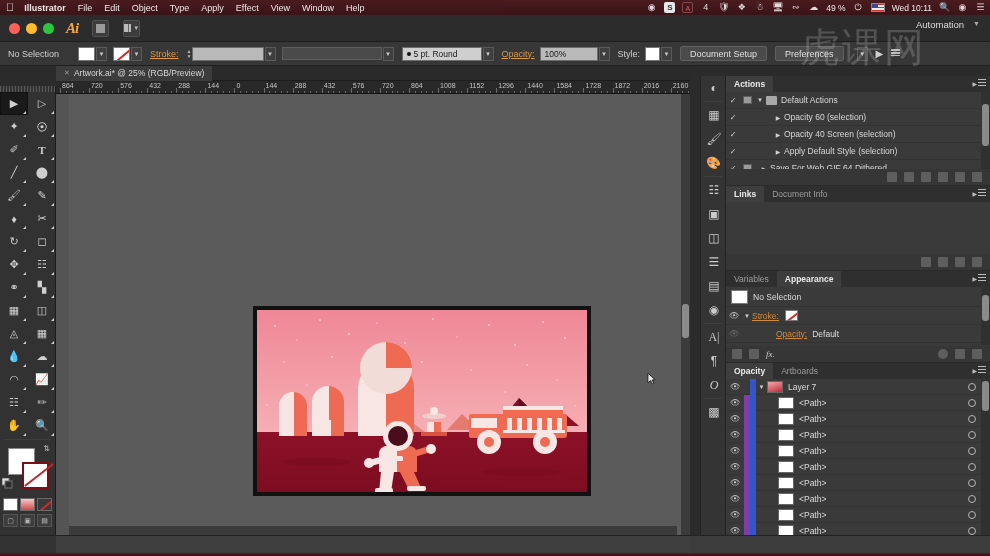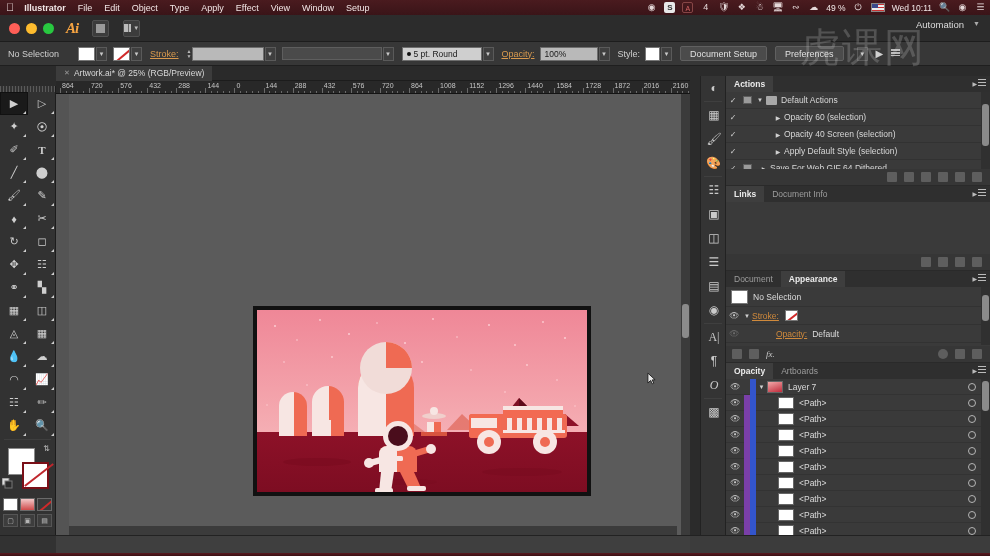--- a/index.html
+++ b/index.html
@@ -220,21 +220,21 @@
   <span class="apple"></span>
   <span class="mi app">Illustrator</span>
   <span class="mi">File</span>
   <span class="mi">Edit</span>
   <span class="mi">Object</span>
   <span class="mi">Type</span>
   <span class="mi">Apply</span>
   <span class="mi">Effect</span>
   <span class="mi">View</span>
   <span class="mi">Window</span>
-  <span class="mi">Setup</span>
+  <span class="mi">Help</span>
 
   <div id="menu-right">
     <span class="sicon">◉</span>
     <span class="sbadge">S</span>
     <span class="sicon" style="color:#e06a6a;border:1px solid #8d4a4a;border-radius:2px;font-size:7px;">A</span>
     <span class="sicon">4</span>
     <span class="sicon">🛡</span>
     <span class="sicon">❖</span>
     <span class="sicon">☃</span>
     <span class="sicon">🖥</span>
@@ -743,21 +743,21 @@
     <div class="pfooter" style="position:absolute;bottom:0;width:264px;">
       <span class="fbtn"></span>
       <span class="fbtn"></span>
       <span class="fbtn"></span>
       <span class="fbtn"></span>
     </div>
   </div>
 
   <div class="panel" style="height:92px;position:relative;">
     <div class="ptabs">
-      <div class="ptab">Document</div>
+      <div class="ptab">Variables</div>
       <div class="ptab active">Appearance</div>
       <div class="pmenu">
           <span class="ar">▶</span>
           <span class="bars"></span>
         </div>
     </div>
     <div class="aprow" style="height:20px;">
       <span class="apsw"></span>
       <span>No Selection</span>
     </div>

